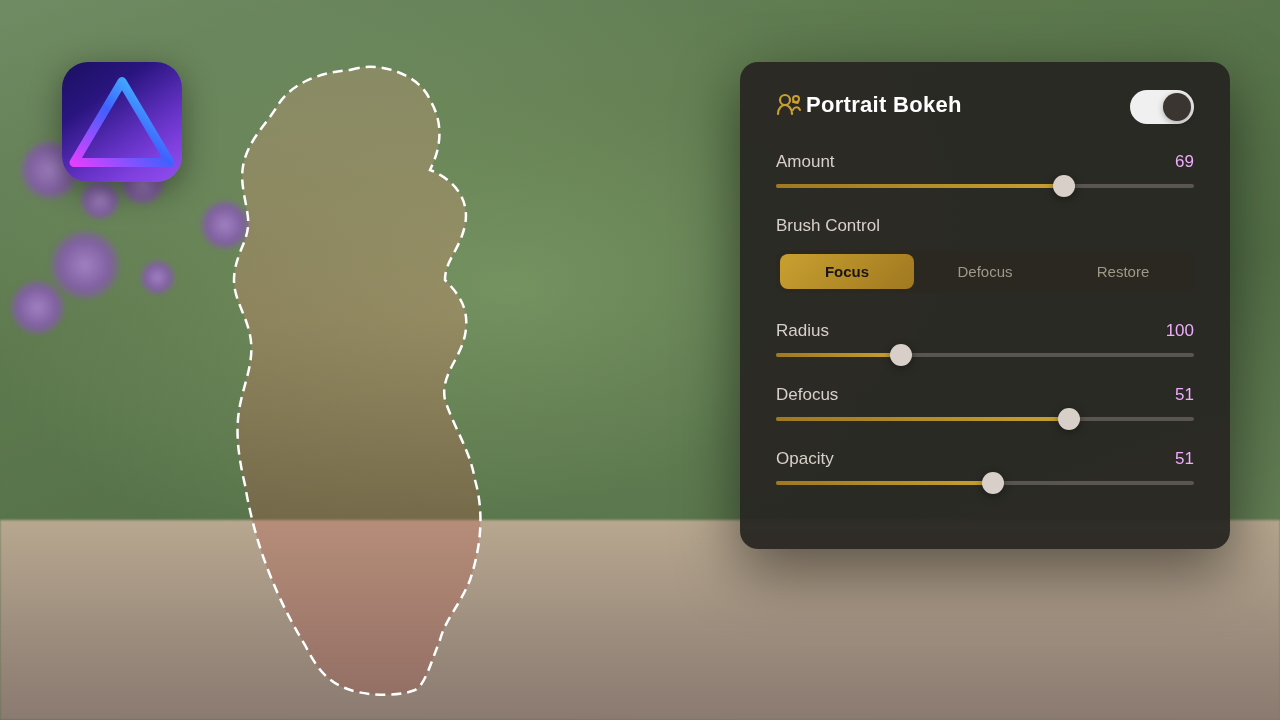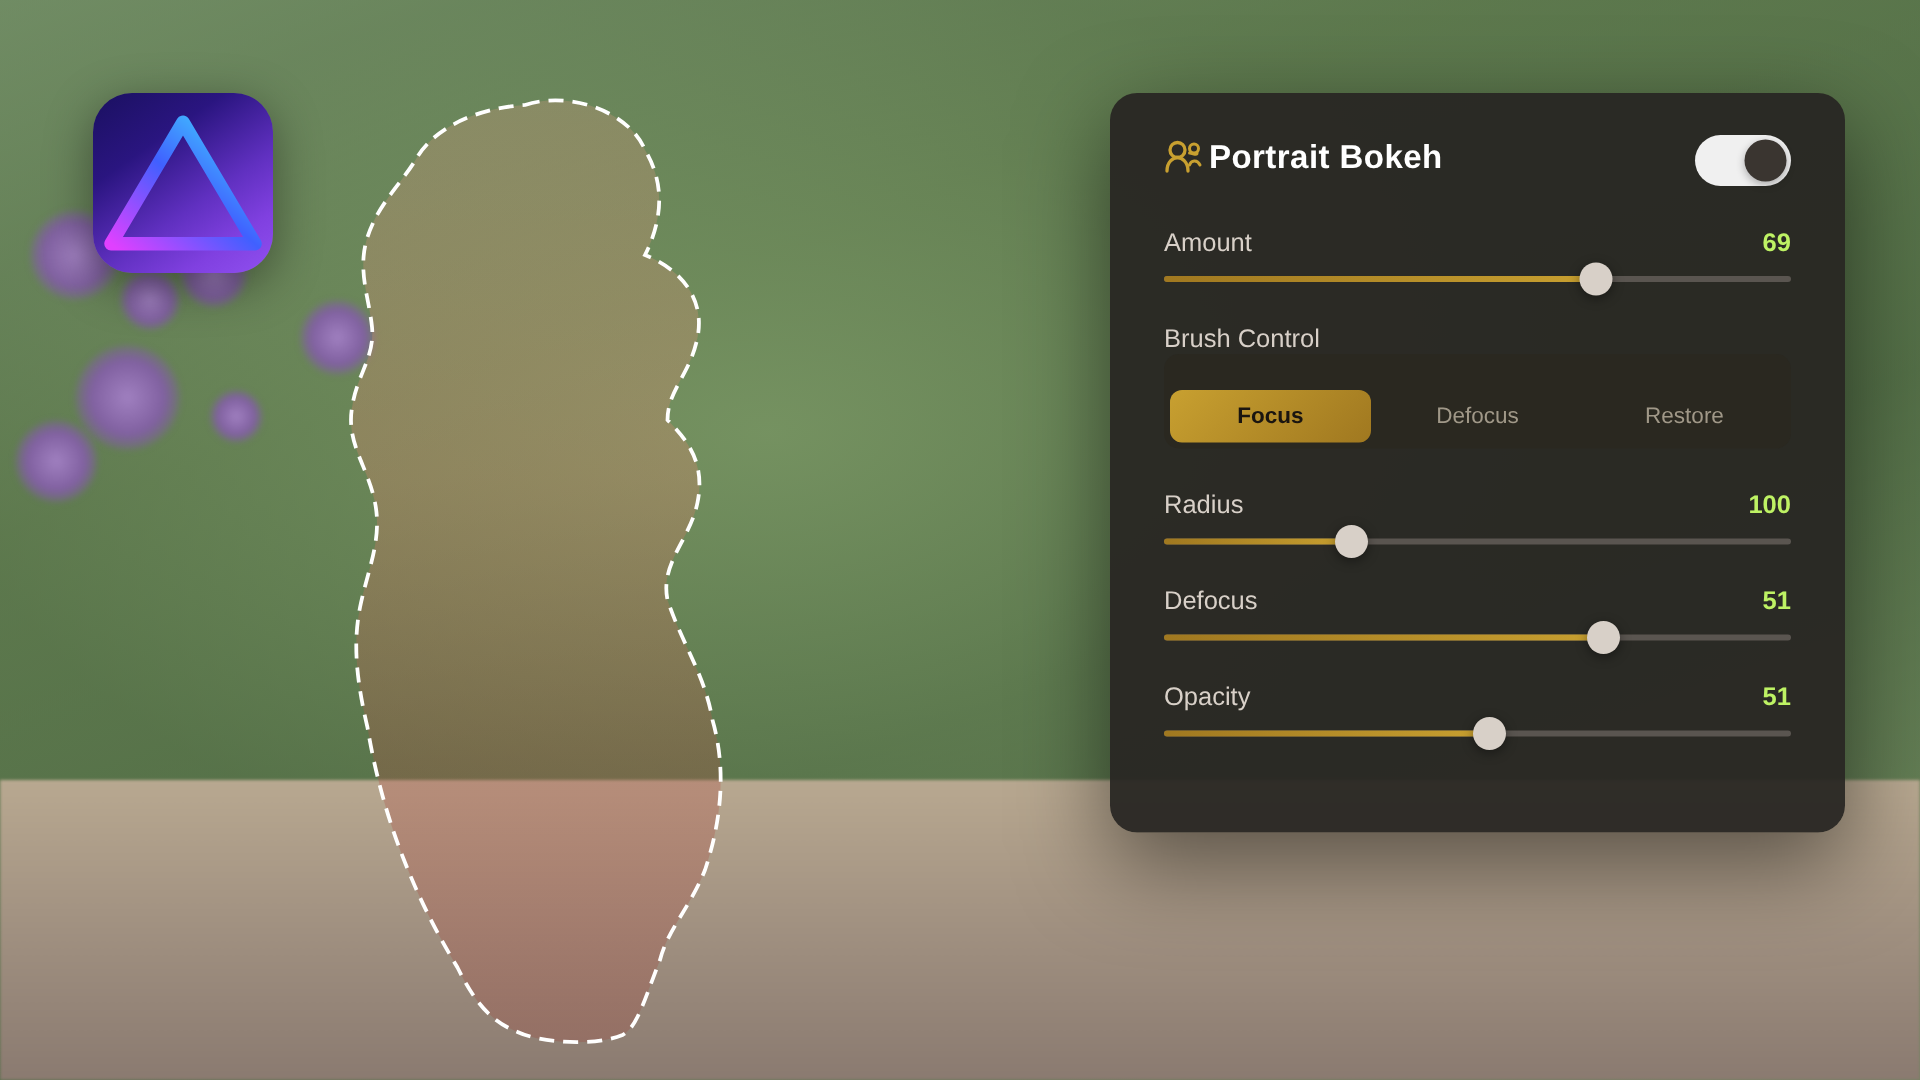--- a/index.html
+++ b/index.html
@@ -133,23 +133,23 @@
       gap: 48px;
     }
 
     .slider-label {
       color: #d8d0c8;
       font-size: 17px;
       font-weight: 400;
     }
 
     .slider-value {
-      color: #bef264;
+      color: #f0abfc;
       font-size: 17px;
-      font-weight: 700;
+      font-weight: 400;
       min-width: 30px;
       text-align: right;
     }
 
     .slider-track {
       position: relative;
       height: 4px;
       background: #5a5550;
       border-radius: 2px;
     }
@@ -177,20 +177,21 @@
 
     
     .brush-section {
       margin-bottom: 28px;
     }
 
     .brush-title {
       color: #d8d0c8;
       font-size: 17px;
       font-weight: 400;
+      margin-bottom: 14px;
     }
 
     .brush-buttons {
       display: flex;
       gap: 0;
       background: #2a2820;
       border-radius: 10px;
       overflow: hidden;
       padding: 4px;
       gap: 4px;
@@ -198,21 +199,20 @@
 
     .brush-btn {
       flex: 1;
       padding: 9px 0;
       text-align: center;
       font-size: 15px;
       font-weight: 500;
       border-radius: 8px;
       cursor: pointer;
       color: #a09888;
-      margin-top: 20px;
     }
 
     .brush-btn.active {
       background: linear-gradient(135deg, #c8a030, #a07820);
       color: #1a1510;
       font-weight: 600;
     }
 
     .purple-flowers {
       position: absolute;

